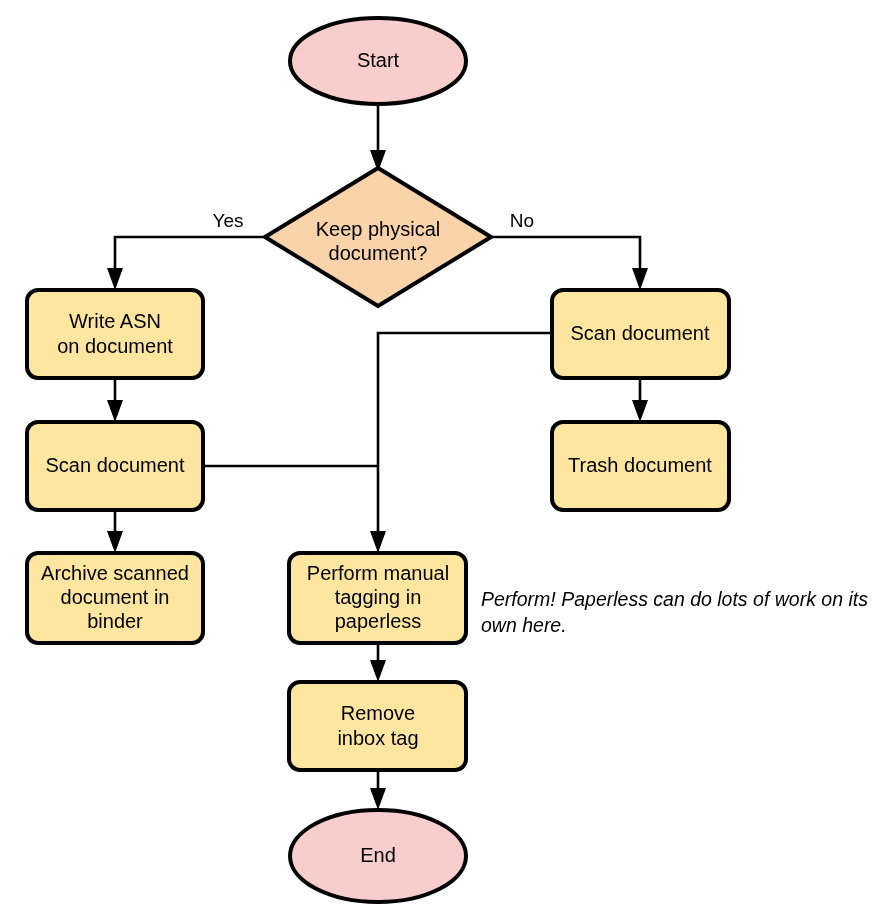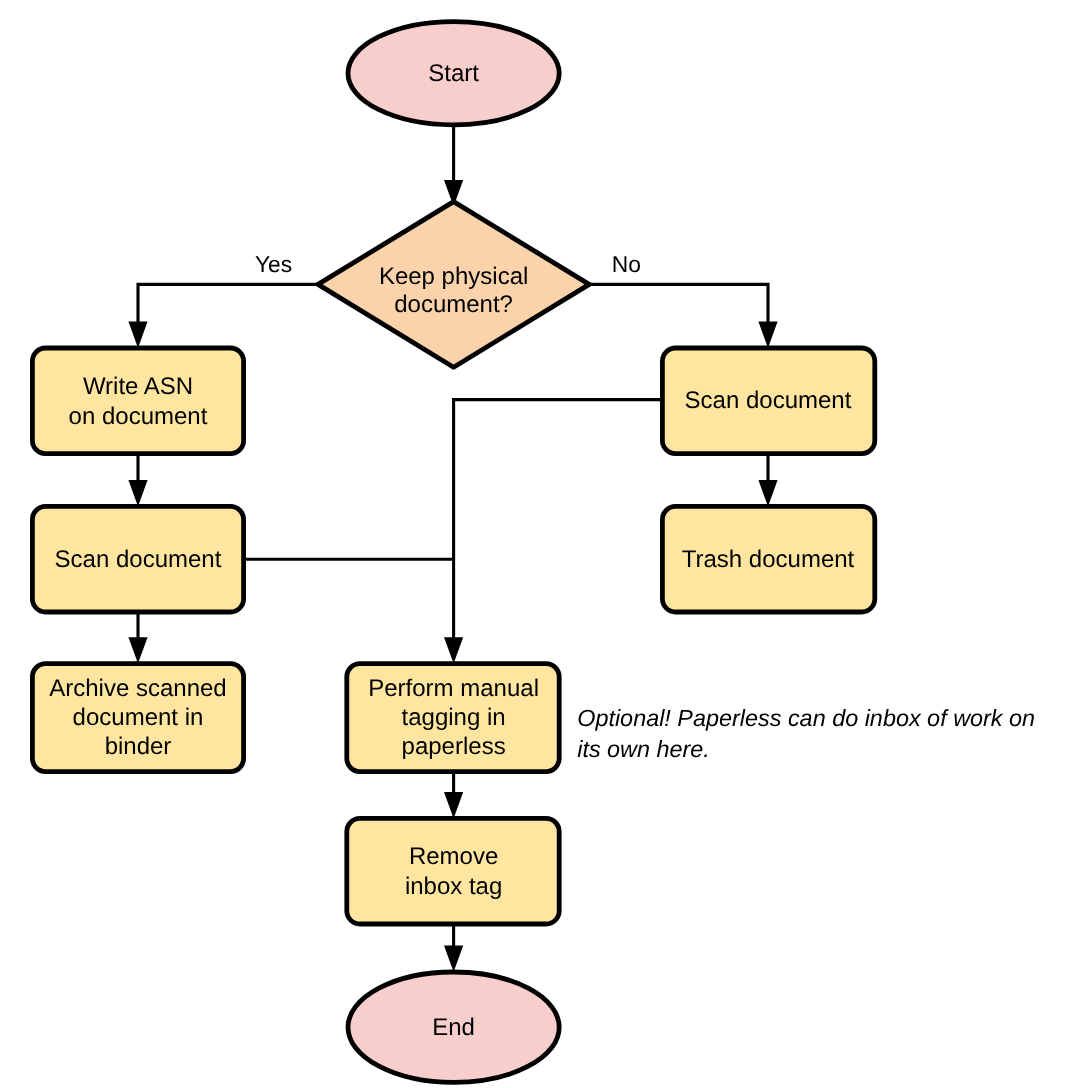--- a/index.html
+++ b/index.html
@@ -190,17 +190,17 @@
     </g>
 
     <g>
       <ellipse class="node-shape" cx="378" cy="856" rx="88" ry="46" fill="#f8cecc"></ellipse>
       <text class="node-label" x="378" y="857">End</text>
     </g>
 
   </svg>
 
   <div class="note-text">
-    <span>Optional! Paperless can do inbox of work on</span>
+    <span>Perform! Paperless can do lots of work on</span>
     <span>its own here.</span>
   </div>
 
 </div>
 
 </body></html>

